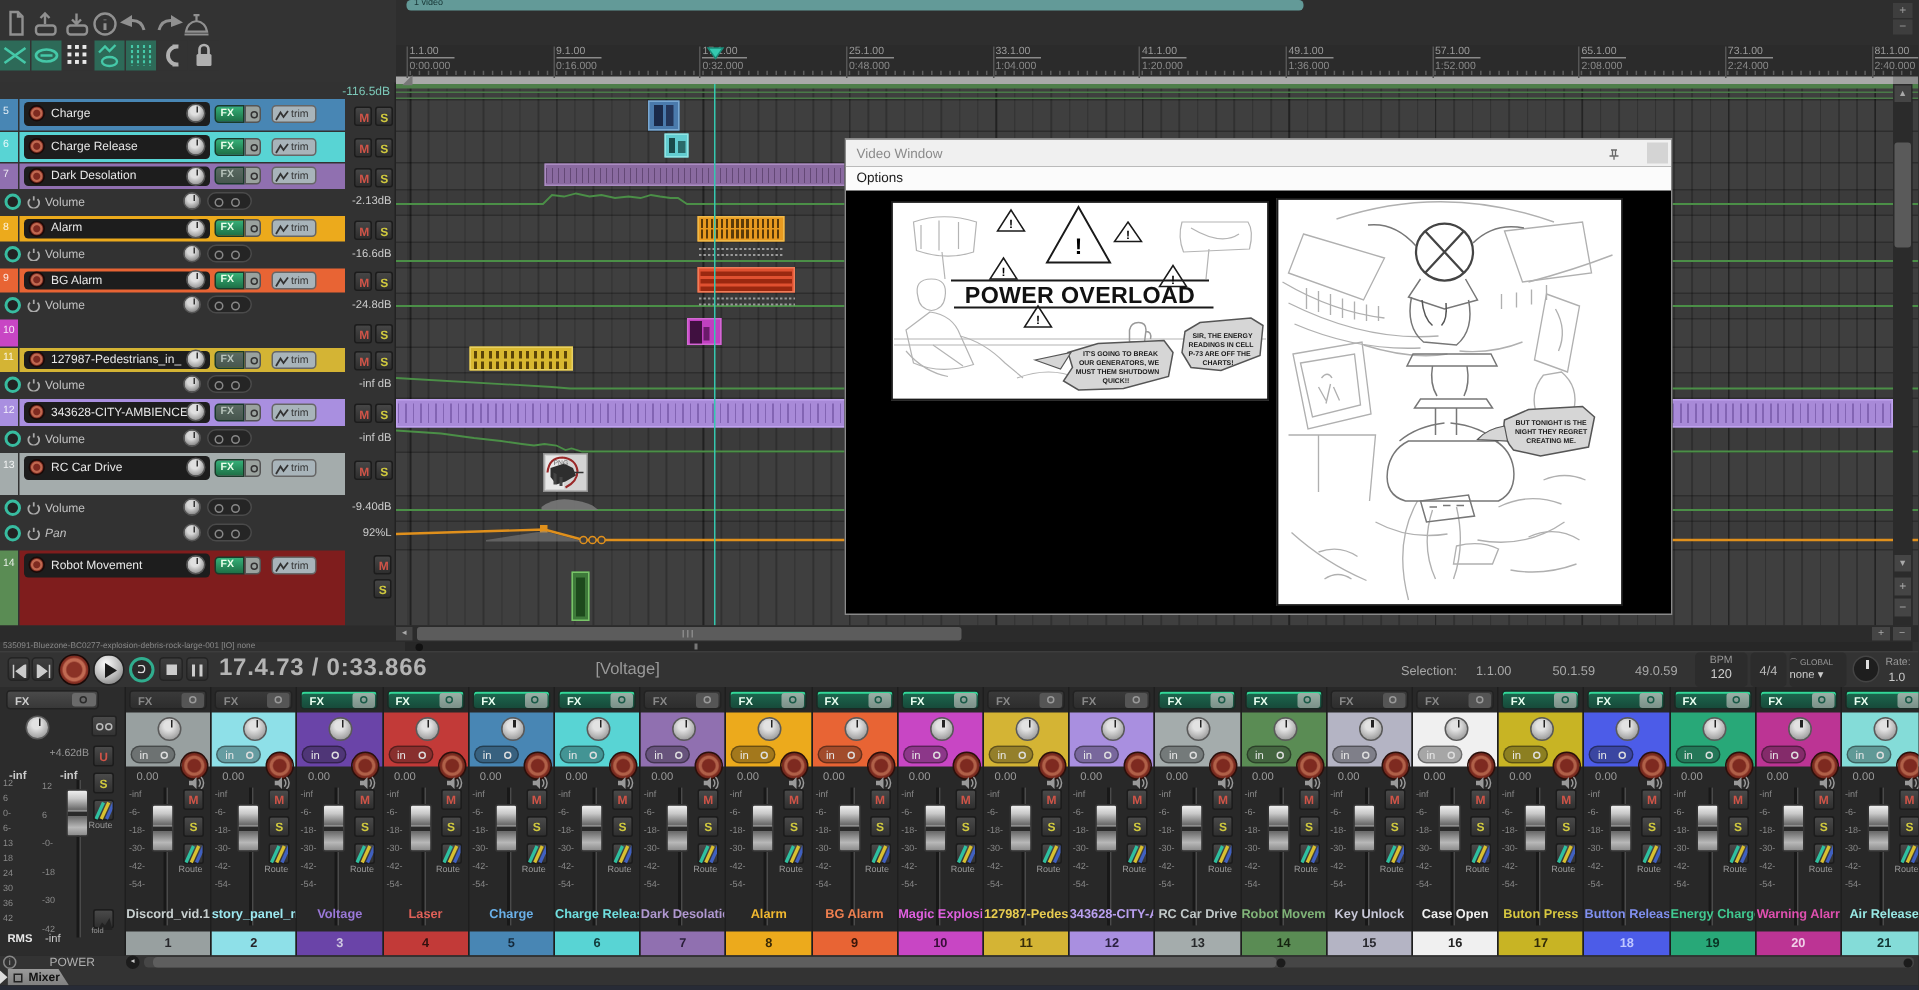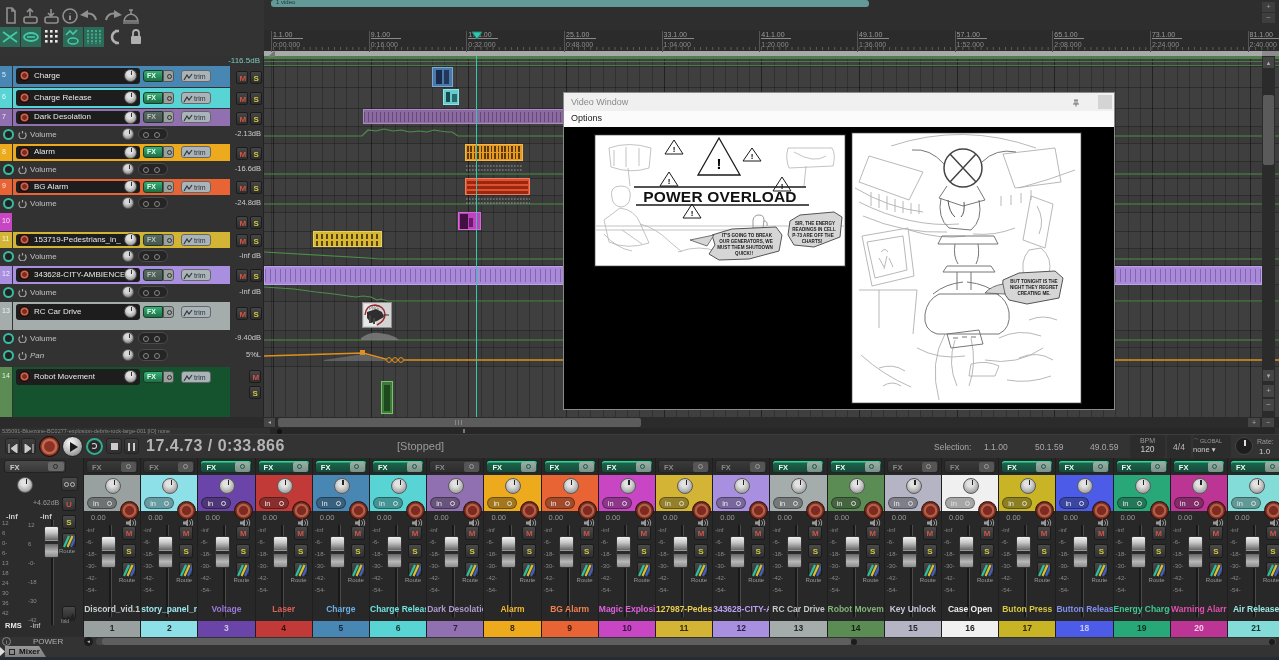--- a/index.html
+++ b/index.html
@@ -595,21 +595,21 @@
           <div class="tx" style="left:2.5px;top:2px;font-size:8px;font-weight:bold;color:#cfc83e;">S</div>
         </div>
       </div>
 <div class="abs" style="left:0;top:177px;width:264px;height:16px;">
         <div class="abs" style="left:0;top:0;width:12px;height:16px;background:#d4b434;">
           <div class="tx" style="left:2px;top:3px;font-size:7px;color:rgba(255,255,255,0.85);">11</div>
         </div>
         <div class="abs" style="left:13px;top:0;width:217px;height:16px;background:#d4b434;">
           <div class="abs" style="left:3px;top:2px;width:124px;height:12px;background:#1d1d1d;border-radius:3px;"></div>
           <div class="abs" style="left:6px;top:2px;width:11px;height:11px;border-radius:50%;background:radial-gradient(circle, #7e2a20 0 32%, #c06850 42% 55%, #802e22 64%, #451209 95%);border:1px solid #1a0a08;"></div>
-          <div class="tx" style="left:21px;top:3px;font-size:8px;color:#e8e8e8;">153719-Pedestrians_in_</div>
+          <div class="tx" style="left:21px;top:3px;font-size:8px;color:#e8e8e8;">127987-Pedestrians_in_</div>
           <div class="abs" style="left:111px;top:1px;width:13px;height:13px;border-radius:50%;background:radial-gradient(circle at 45% 35%, #e0e0e0 30%, #9a9a9a 75%);border:1px solid #555;">
             <div class="abs" style="left:6px;top:1px;width:1px;height:4px;background:#333;"></div>
           </div>
           <div class="abs" style="left:130px;top:2px;width:20px;height:12px;background:linear-gradient(#5a6a62,#47564e);border-radius:3px 0 0 3px;border:1px solid #1a3a2a;">
             <div class="tx" style="left:3px;top:1px;font-size:7px;font-weight:bold;color:#b8c4bc;">FX</div>
           </div>
           <div class="abs" style="left:150px;top:2px;width:11px;height:12px;background:#9aa29e;border-radius:0 3px 3px 0;border:1px solid #555;">
             <div class="abs" style="left:2.5px;top:3px;width:5px;height:5px;border:1px solid #333;border-radius:50%;"></div>
           </div>
           <div class="abs" style="left:168px;top:2px;width:30px;height:12px;background:#a8b4ba;border-radius:3px;border:1px solid #666;">
@@ -739,27 +739,27 @@
           <path d="M5 1 v3 M2.2 3 a4 4 0 1 0 5.6 0" stroke="#aaa" stroke-width="1.3" fill="none"></path>
         </svg>
         <div class="tx" style="left:30px;top:3px;font-size:8px;color:#c0c0c0;font-style:italic;">Pan</div>
         <div class="abs" style="left:122px;top:1px;width:12px;height:12px;border-radius:50%;background:radial-gradient(circle at 45% 35%, #d8d8d8 30%, #8a8a8a 75%);border:1px solid #555;">
           <div class="abs" style="left:5.5px;top:1px;width:1px;height:4px;background:#333;"></div>
         </div>
         <div class="abs" style="left:138px;top:1px;width:30px;height:12px;background:#252525;border:1px solid #4a4a4a;border-radius:6px;">
           <div class="abs" style="left:4px;top:2.5px;width:6px;height:6px;border:1.4px solid #888;border-radius:50%"></div>
           <div class="abs" style="left:15px;top:2.5px;width:6px;height:6px;border:1.4px solid #888;border-radius:50%"></div>
         </div>
-        <div class="tx" style="right:3px;top:2px;font-size:7.5px;color:#cccccc;">5%L</div>
+        <div class="tx" style="right:3px;top:2px;font-size:7.5px;color:#cccccc;">92%L</div>
       </div>
 <div class="abs" style="left:0;top:312px;width:264px;height:50px;">
         <div class="abs" style="left:0;top:0;width:12px;height:50px;background:#5a8c54;">
           <div class="tx" style="left:2px;top:5px;font-size:7px;color:rgba(255,255,255,0.85);">14</div>
         </div>
-        <div class="abs" style="left:13px;top:0;width:217px;height:50px;background:#14532d;">
+        <div class="abs" style="left:13px;top:0;width:217px;height:50px;background:#7f1d1d;">
           <div class="abs" style="left:3px;top:2px;width:124px;height:16px;background:#1d1d1d;border-radius:3px;"></div>
           <div class="abs" style="left:6px;top:4px;width:11px;height:11px;border-radius:50%;background:radial-gradient(circle, #7e2a20 0 32%, #c06850 42% 55%, #802e22 64%, #451209 95%);border:1px solid #1a0a08;"></div>
           <div class="tx" style="left:21px;top:5px;font-size:8px;color:#e8e8e8;">Robot Movement</div>
           <div class="abs" style="left:111px;top:3px;width:13px;height:13px;border-radius:50%;background:radial-gradient(circle at 45% 35%, #e0e0e0 30%, #9a9a9a 75%);border:1px solid #555;">
             <div class="abs" style="left:6px;top:1px;width:1px;height:4px;background:#333;"></div>
           </div>
           <div class="abs" style="left:130px;top:4px;width:20px;height:12px;background:linear-gradient(#35b078,#1e7046);border-radius:3px 0 0 3px;border:1px solid #1a3a2a;">
             <div class="tx" style="left:3px;top:1px;font-size:7px;font-weight:bold;color:#eaffea;">FX</div>
           </div>
           <div class="abs" style="left:150px;top:4px;width:11px;height:12px;background:#9aa29e;border-radius:0 3px 3px 0;border:1px solid #555;">
@@ -811,21 +811,21 @@
 <div class="abs" style="left:86px;top:3px;width:17px;height:17px;border-radius:50%;background:#2a2a2a;border:2.5px solid #30ad8e;">
         <div class="abs" style="left:3px;top:3px;width:6px;height:6px;border:1.5px solid #ddd;border-radius:50%;border-left-color:transparent;"></div>
       </div>
 <div class="abs" style="left:106px;top:3px;width:16px;height:16px;background:linear-gradient(#3e3e3e,#2f2f2f);border:1px solid #242424;border-radius:3px;color:#ccc;text-align:center;">
         <div style="width:7px;height:7px;background:#ccc;margin:4px auto 0;"></div>
       </div>
 <div class="abs" style="left:124px;top:3px;width:15px;height:16px;background:linear-gradient(#3e3e3e,#2f2f2f);border:1px solid #242424;border-radius:3px;color:#ccc;text-align:center;">
         <div style="width:7px;height:8px;margin:3.5px auto 0;border-left:2.5px solid #ccc;border-right:2.5px solid #ccc;"></div>
       </div>
 <div class="tx" style="left:146px;top:2px;font-size:16px;font-weight:bold;color:#b4b4b4;letter-spacing:0.5px;">17.4.73 / 0:33.866</div>
-<div class="tx" style="left:397px;top:5px;font-size:11px;color:#9a9a9a;">[Stopped]</div>
+<div class="tx" style="left:397px;top:5px;font-size:11px;color:#9a9a9a;">[Voltage]</div>
 <div class="tx" style="left:934px;top:7px;font-size:8.5px;color:#a8a8a8;">Selection:</div>
 <div class="tx" style="left:984px;top:7px;font-size:8.5px;color:#a8a8a8;">1.1.00</div>
 <div class="tx" style="left:1035px;top:7px;font-size:8.5px;color:#a8a8a8;">50.1.59</div>
 <div class="tx" style="left:1090px;top:7px;font-size:8.5px;color:#a8a8a8;">49.0.59</div>
 <div class="abs" style="left:1130px;top:0px;width:35px;height:23px;background:#2c2c2c;border-radius:3px;text-align:center;">
         <div style="font-size:7px;color:#999;margin-top:2px;">BPM</div>
         <div style="font-size:8.5px;color:#ccc;">120</div>
       </div>
 <div class="abs" style="left:1167px;top:0px;width:24px;height:23px;background:#2c2c2c;border-radius:3px;text-align:center;">
         <div style="font-size:8.5px;color:#bbb;margin-top:7px;">4/4</div>

